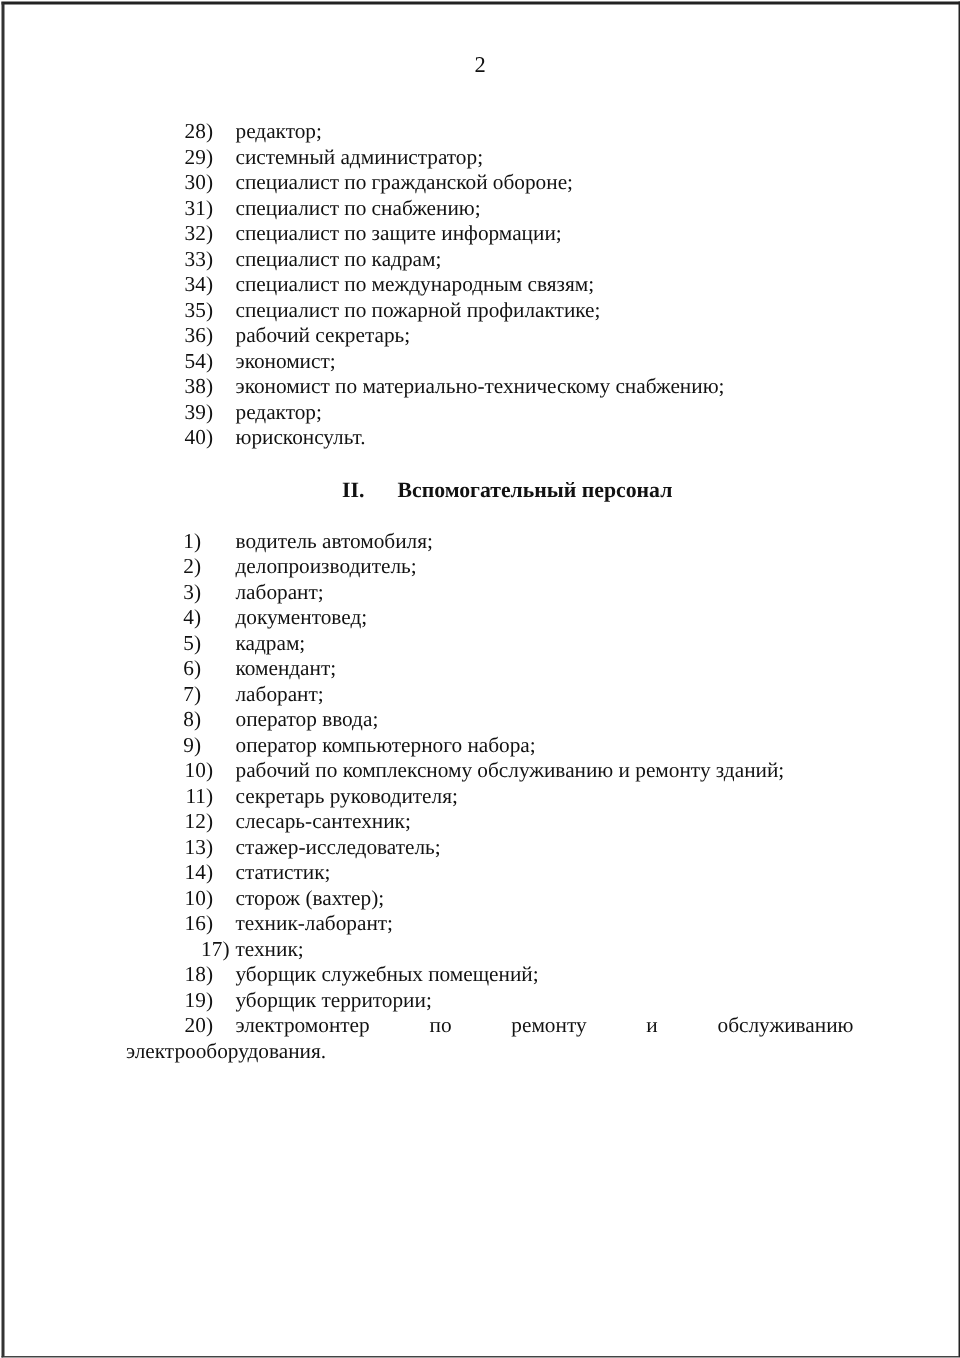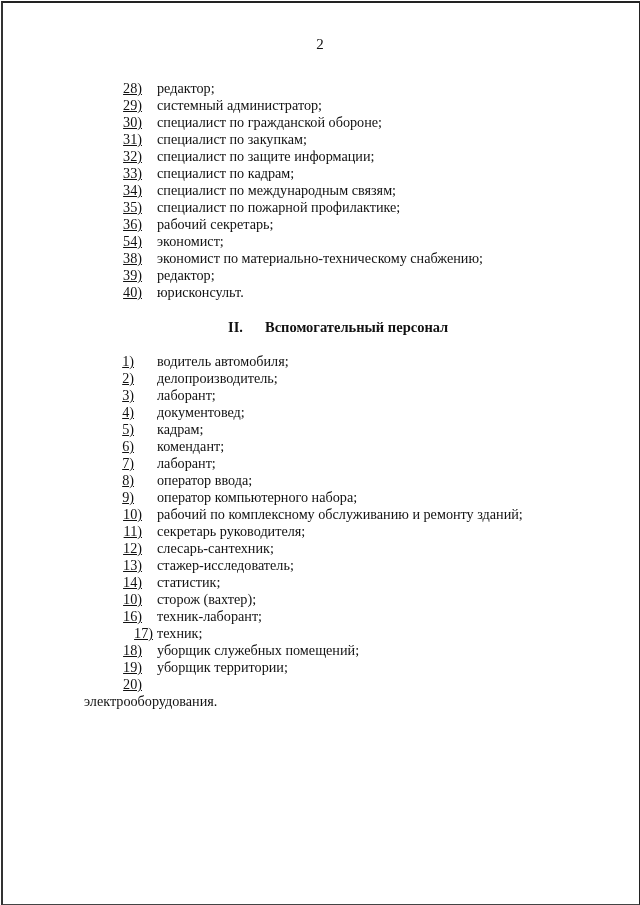--- a/index.html
+++ b/index.html
@@ -16,21 +16,21 @@
     }
     .page-number {
       position: absolute; top: 36px; left: 0; width: 640px;
       text-align: center; font-size: 15px;
     }
     .list { position: absolute; left: 0; top: 0; width: 640px; }
     .row {
       position: absolute; height: 18px; font-size: 14.2px; line-height: 18px;
       white-space: nowrap;
     }
-    .num { position: absolute; text-align: right; width: 30px; text-decoration: underline; }
+    .num { position: absolute; text-align: right; width: 30px; }
     .txt { position: absolute; }
     .heading {
       position: absolute; top: 318px; left: 0; width: 640px;
       font-weight: bold; font-size: 14.5px; line-height: 18px;
     }
     .heading .roman { position: absolute; left: 228px; }
     .heading .title { position: absolute; left: 265px; }
     .justified {
       position: absolute; left: 157px; width: 412px; display: flex;
       justify-content: space-between;
@@ -52,21 +52,21 @@
   <div class="row" style="top:96px">
       <span class="num" style="left:112px">29)</span>
       <span class="txt" style="left:157px">системный администратор;</span>
     </div>
   <div class="row" style="top:113px">
       <span class="num" style="left:112px">30)</span>
       <span class="txt" style="left:157px">специалист по гражданской обороне;</span>
     </div>
   <div class="row" style="top:130px">
       <span class="num" style="left:112px">31)</span>
-      <span class="txt" style="left:157px">специалист по закупкам;</span>
+      <span class="txt" style="left:157px">специалист по снабжению;</span>
     </div>
   <div class="row" style="top:147px">
       <span class="num" style="left:112px">32)</span>
       <span class="txt" style="left:157px">специалист по защите информации;</span>
     </div>
   <div class="row" style="top:164px">
       <span class="num" style="left:112px">33)</span>
       <span class="txt" style="left:157px">специалист по кадрам;</span>
     </div>
   <div class="row" style="top:181px">
@@ -176,17 +176,24 @@
   <div class="row" style="top:641px">
       <span class="num" style="left:112px">18)</span>
       <span class="txt" style="left:157px">уборщик служебных помещений;</span>
     </div>
   <div class="row" style="top:658px">
       <span class="num" style="left:112px">19)</span>
       <span class="txt" style="left:157px">уборщик территории;</span>
     </div>
   <div class="row" style="top:675px; width:640px">
     <span class="num" style="left:112px">20)</span>
+    <span class="justified">
+      <span>электромонтер</span>
+      <span>по</span>
+      <span>ремонту</span>
+      <span>и</span>
+      <span>обслуживанию</span>
+    </span>
   </div>
   <div class="row" style="top:692px">
       <span class="cont">электрооборудования.</span>
     </div>
 </div>
 
 </body></html>

